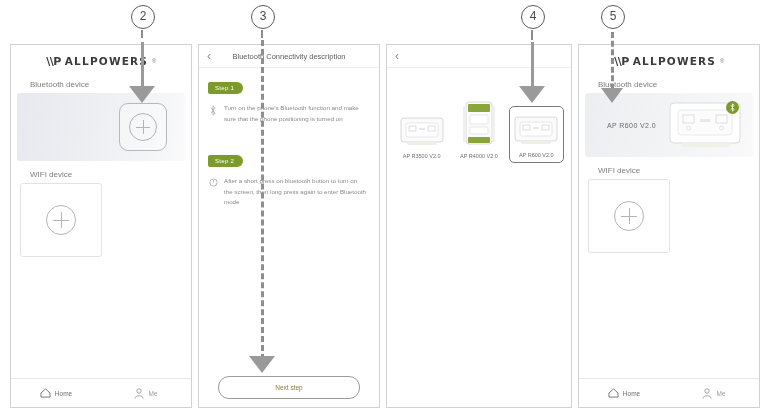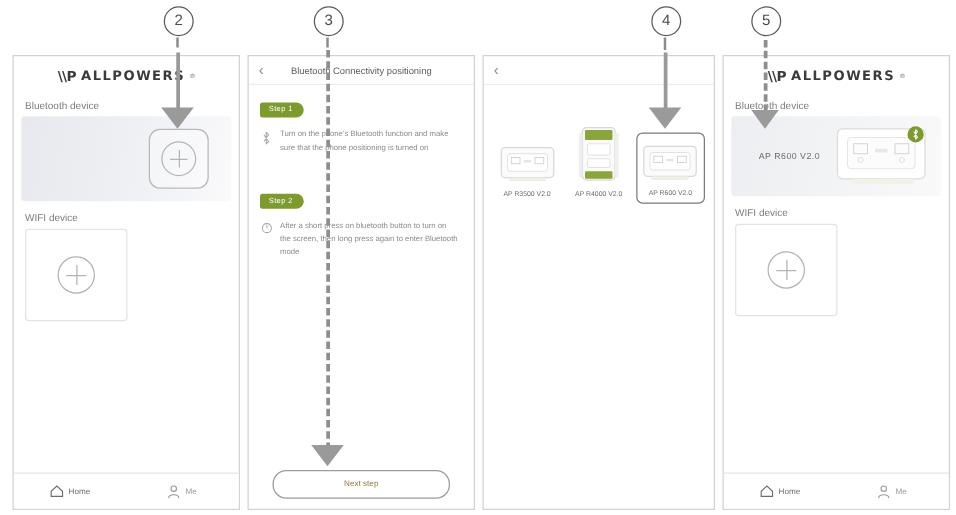--- a/index.html
+++ b/index.html
@@ -73,21 +73,21 @@
     font-family:"DejaVu Sans", sans-serif;
   }
   .brand-word{
     font-size:10.5px;font-weight:bold;color:#3b3b3b;letter-spacing:1.2px;
     font-family:"DejaVu Sans", sans-serif;
   }
   .brand-tm{font-size:5px;color:#6a6a6a;vertical-align:super;}
 
   
   .sec-label{
-    font-size:8px;color:#7c7c7c;margin:9px 0 4px 9px;
+    font-size:8px;color:#7c7c7c;margin:9px 0 4px 19px;
   }
 
   
   .bt-band{
     position:relative;margin:0 6px;height:68px;
     background:linear-gradient(100deg,#e7e9ee 0%,#eceef2 40%,#f3f4f7 75%,#fafafb 100%);
     border-radius:3px;
   }
   .plus-box{
     position:absolute;right:18px;top:10px;
@@ -270,21 +270,21 @@
           <span>Me</span>
         </div>
       </div>
     </div>
   </div>
 
   <div class="panel" style="left:198px;width:182px;">
     <div class="panel-inner">
       <div class="navbar">
         <span class="nav-back">‹</span>
-        <span class="nav-title">Bluetooth Connectivity positioning</span>
+        <span class="nav-title">Bluetooth Connectivity description</span>
       </div>
 
       <div class="step-badge">Step 1</div>
       <div class="step-row">
         <span class="step-ico">
           <svg width="8" height="11" viewBox="0 0 8 12">
             <path d="M2 3 L6 9 L4 11 L4 1 L6 3 L2 9" fill="none" stroke="#a6a6a6" stroke-width="0.9" stroke-linejoin="round"></path>
           </svg>
         </span>
         <span class="step-text">Turn on the phone's Bluetooth function and make sure that the phone positioning is turned on</span>

